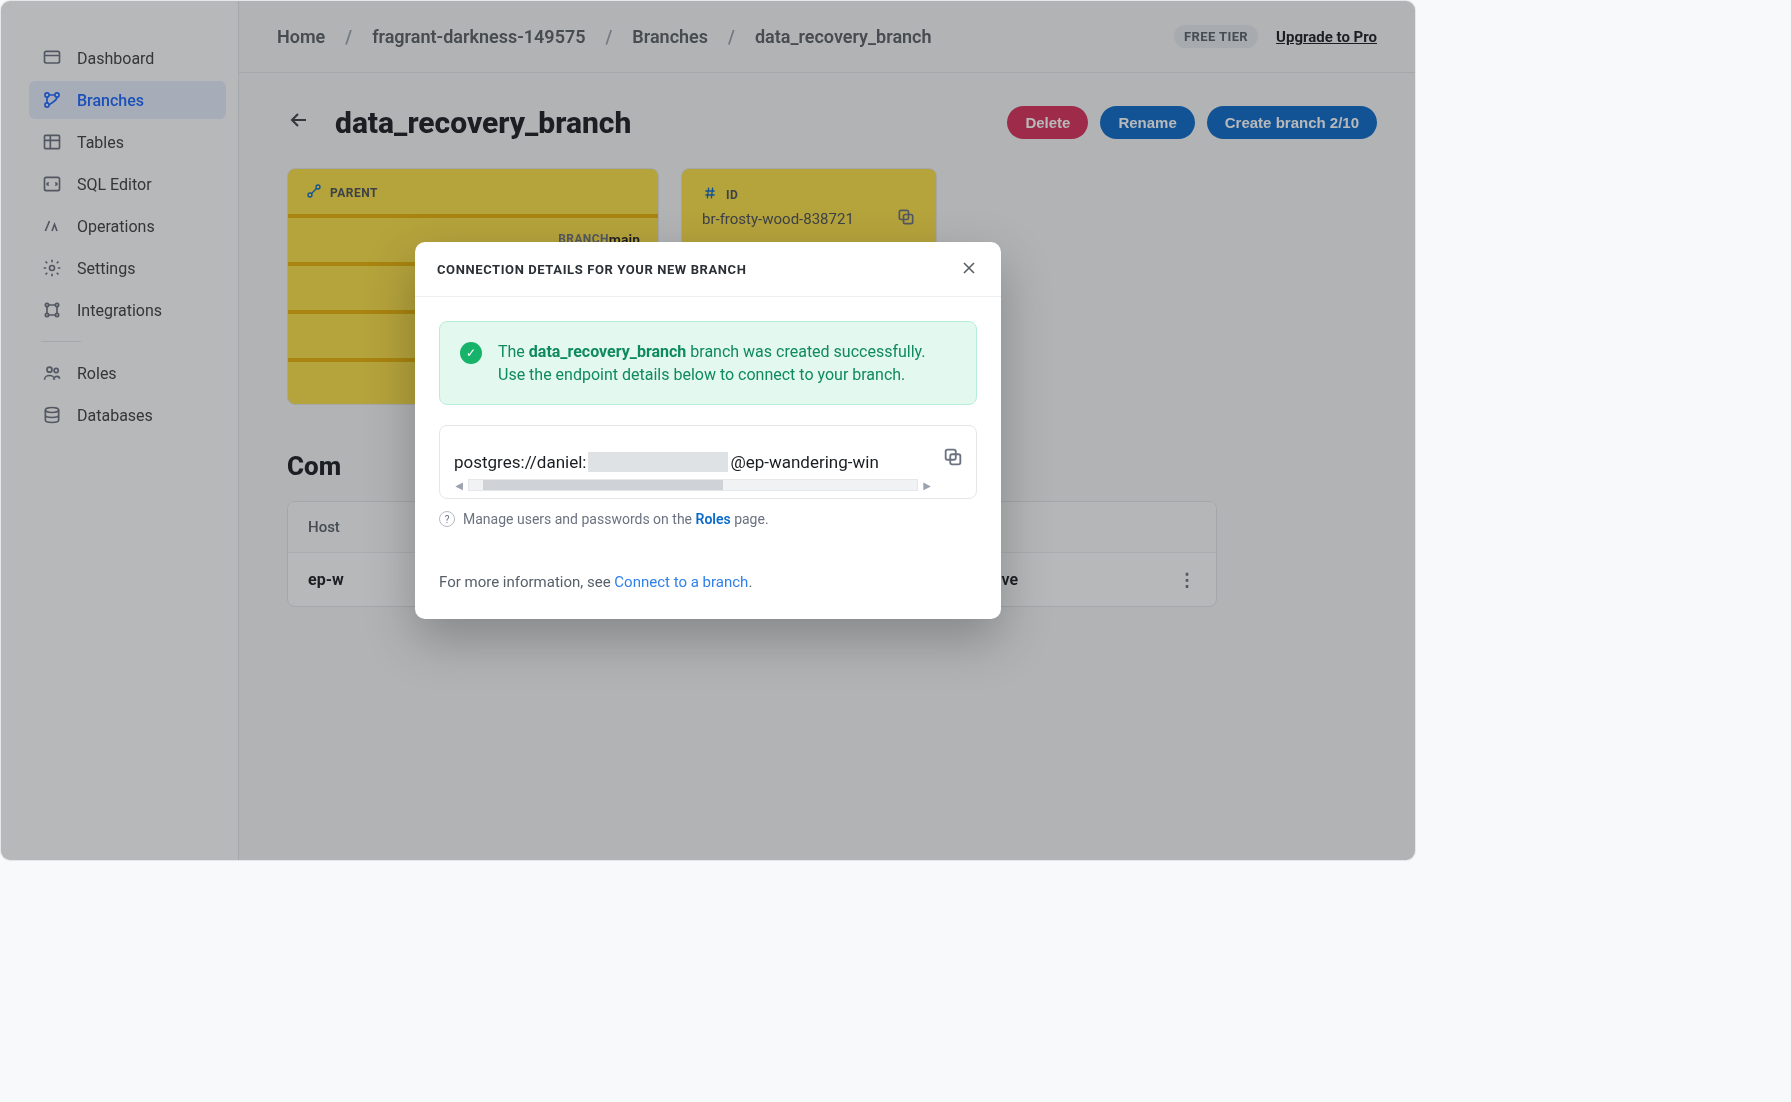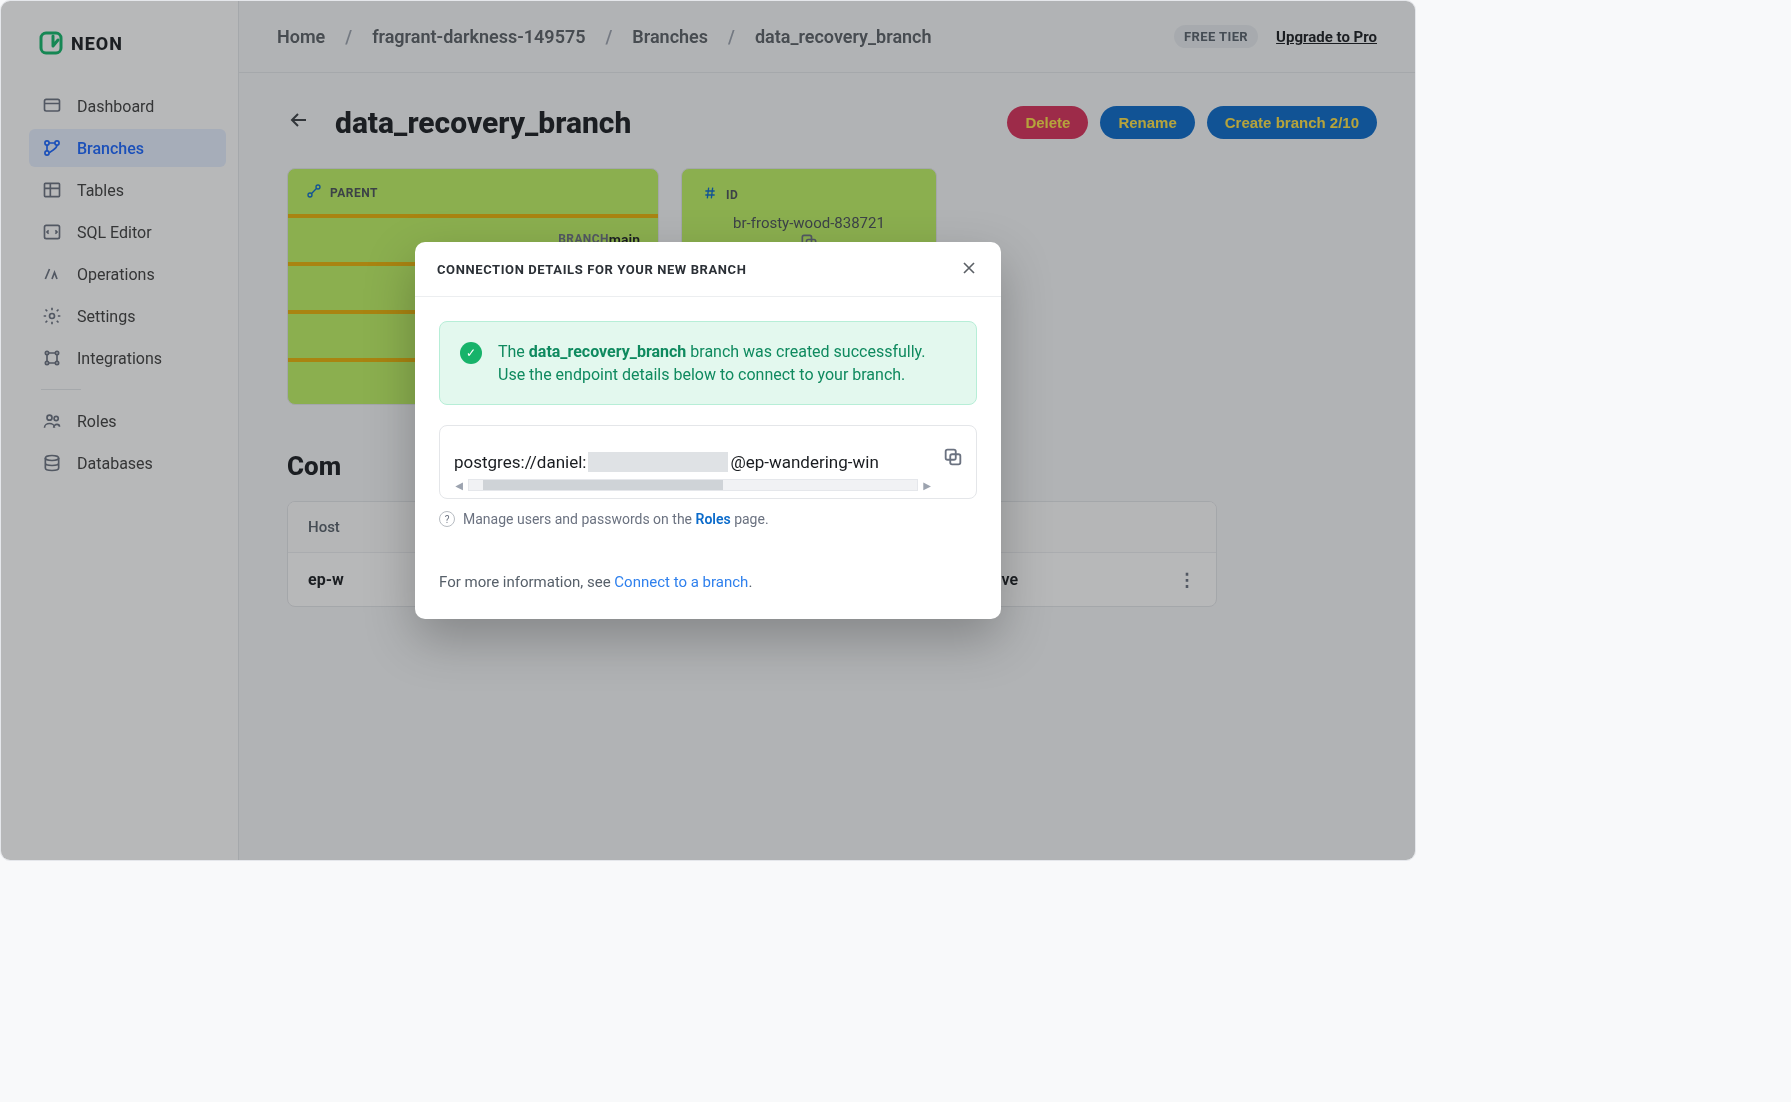--- a/index.html
+++ b/index.html
@@ -88,44 +88,44 @@
   .page-header {
     display:flex; align-items:center; justify-content:space-between;
     margin-bottom: 28px;
   }
   .title-wrap { display:flex; align-items:center; gap:24px; }
   .back-btn { font-size:22px; color:#3b4045; cursor:pointer; }
   .page-title { font-size:30px; font-weight:800; color:#1a1d21; }
   .header-buttons { display:flex; gap:12px; }
   .btn {
     border:none; border-radius:18px; padding:8px 18px; font-size:15px;
-    font-weight:600; cursor:pointer; color:#fde047;
+    font-weight:600; cursor:pointer; color:#ffffff;
   }
   .btn-delete { background:#d9305a; }
   .btn-blue { background:#0b6bcb; }
   .cards { display:flex; gap:22px; align-items:flex-start; margin-bottom:46px; }
   .card {
-    background:#bef264; border:1px solid #e4e6e9; border-radius:8px;
+    background:#fde047; border:1px solid #e4e6e9; border-radius:8px;
   }
   .card.parent { width:372px; }
   .card.small { width:256px; padding:16px 20px; }
   .card-head {
     display:flex; align-items:center; gap:8px;
     padding:14px 18px 12px 18px;
     font-size:12px; font-weight:700; letter-spacing:0.5px; color:#4b5158;
   }
   .card-head .icon { color:#0b6bcb; }
   .kv {
     display:flex; justify-content:flex-end;
     padding:14px 18px; border-top:4px solid #eab308;
     font-size:14px;
   }
   .kv .k { color:#6b7280; font-size:12px; font-weight:700; letter-spacing:0.4px;}
   .kv .v { color:#1a1d21; font-weight:600; }
-  .id-row { display:flex; align-items:center; justify-content:space-between; margin-top:8px;flex-direction:column; }
+  .id-row { display:flex; align-items:center; justify-content:space-between; margin-top:1px; }
   .id-val { color:#4b5158; font-size:15px; }
   .copy-icon { color:#6b7280; cursor:pointer; }
   .section-title {
     font-size:26px; font-weight:800; color:#1a1d21; margin:8px 0 20px 0;
   }
   .table {
     width:930px; border:1px solid #e4e6e9; border-radius:8px; overflow:hidden;
     background:#fff;
   }
   .thead, .trow {
@@ -209,27 +209,20 @@
     color:#57606a; font-size:15px; margin-top:46px;
   }
   .more a { color:#2f80ed; text-decoration:none; }
 </style>
 </head>
 <body>
 
 <div class="app">
 
   <aside class="sidebar">
-    <div class="logo">
-      <svg width="24" height="24" viewBox="0 0 24 24" fill="none">
-        <rect x="2" y="2" width="20" height="20" rx="5" stroke="#12b76a" stroke-width="3"></rect>
-        <path d="M14 5 V15 L19 9" stroke="#12b76a" stroke-width="3" stroke-linecap="round" stroke-linejoin="round" fill="none"></path>
-      </svg>
-      <span>NEON</span>
-    </div>
     <nav class="nav">
       <div class="nav-item">
         <span class="icon">
           <svg width="20" height="20" viewBox="0 0 24 24" fill="none" stroke="currentColor" stroke-width="2">
               <rect x="3" y="4" width="18" height="14" rx="2"></rect>
               <path d="M3 9h18"></path>
             </svg>
         </span>
         <span>Dashboard</span>
       </div>

